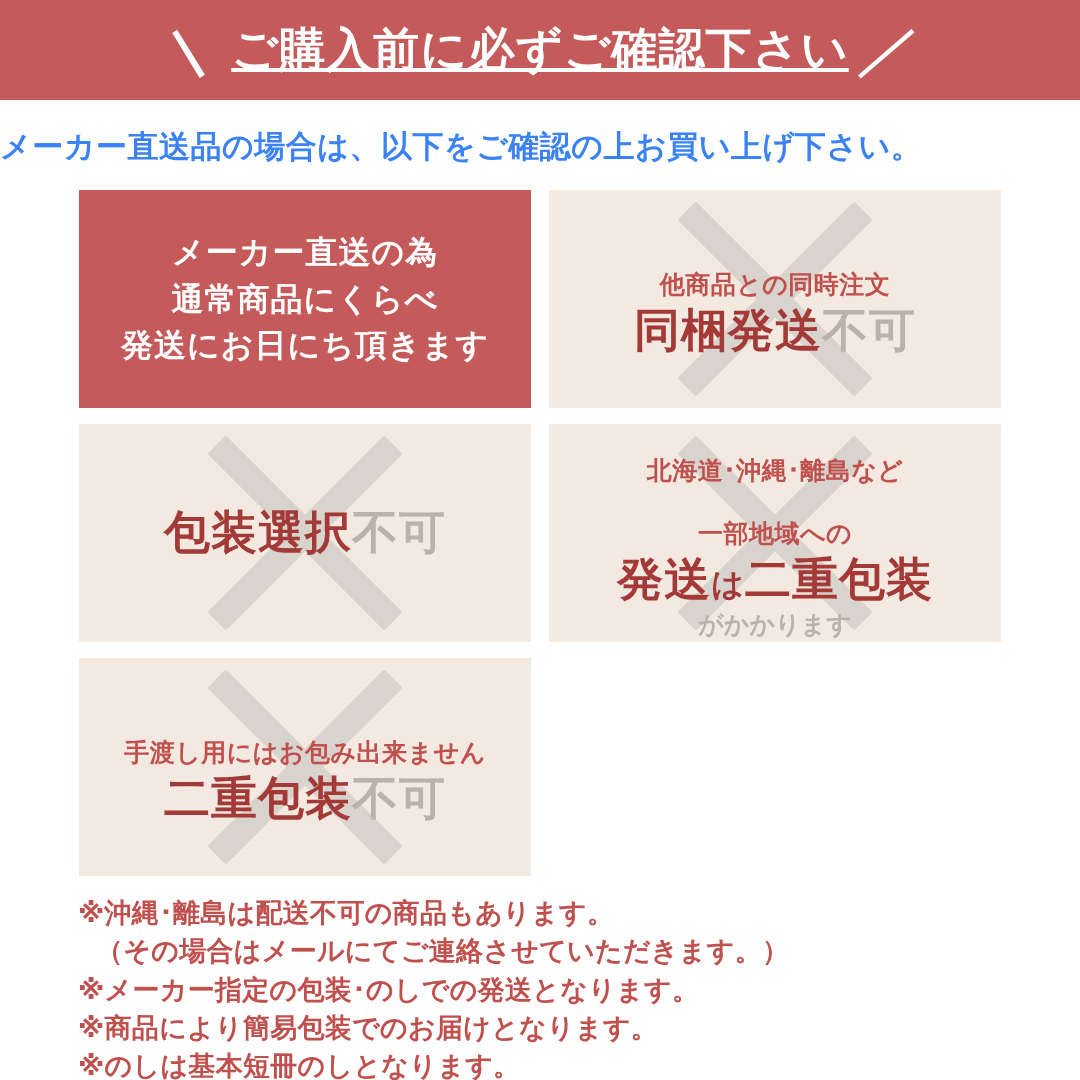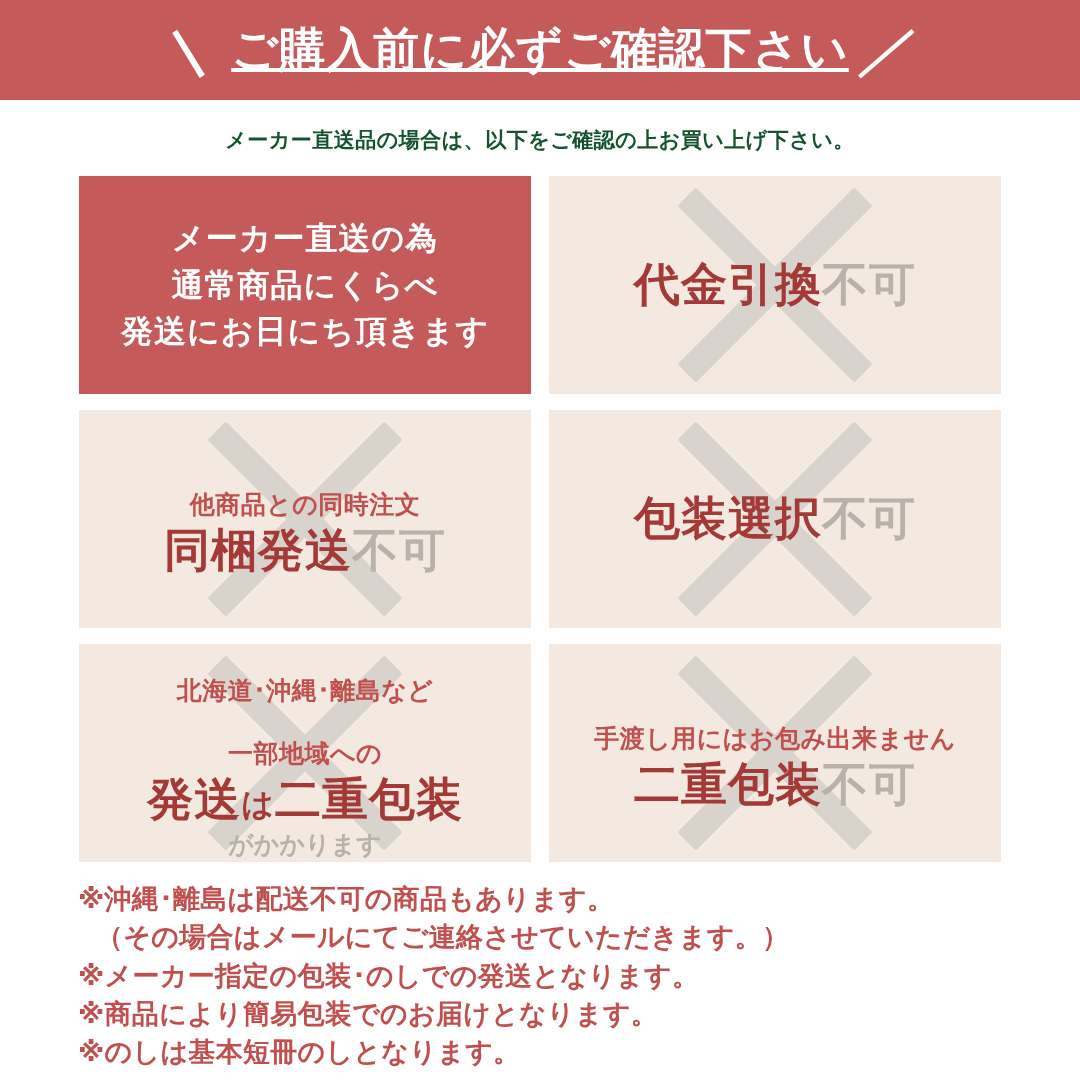--- a/index.html
+++ b/index.html
@@ -43,23 +43,23 @@
     font-weight: bold;
     line-height: 1;
     display: inline-block;
   }
   .slash.left  { transform: skewX(-14deg); }
   .slash.right { transform: skewX(-14deg); }
 
   
   .subtitle {
     margin-top: 26px;
-    text-align: center;
-    color: #14532d;
-    font-size: 21px;
+    text-align: left;
+    color: #3b82f6;
+    font-size: 31px;
     font-weight: bold;
     letter-spacing: 0.5px;
     white-space: nowrap;
   }
 
   
   .grid {
     margin: 22px auto 0 auto;
     width: 922px;
     display: grid;
@@ -171,31 +171,20 @@
   <div class="grid">
 
     <div class="card filled">
       <div class="txt">
         <div class="line-white">メーカー直送の為</div>
         <div class="line-white">通常商品にくらべ</div>
         <div class="line-white">発送にお日にち頂きます</div>
       </div>
     </div>
 
-    <div class="card">
-      <div class="xmark">
-          <i class="a"></i>
-          <i class="b"></i>
-        </div>
-      <div class="txt">
-        <div class="big-red">
-          <span>代金引換</span><span class="muted">不可</span>
-        </div>
-      </div>
-    </div>
 
     <div class="card">
       <div class="xmark">
           <i class="a"></i>
           <i class="b"></i>
         </div>
       <div class="txt">
         <div class="small-red">他商品との同時注文</div>
         <div class="big-red">
           <span>同梱発送</span><span class="muted">不可</span>

